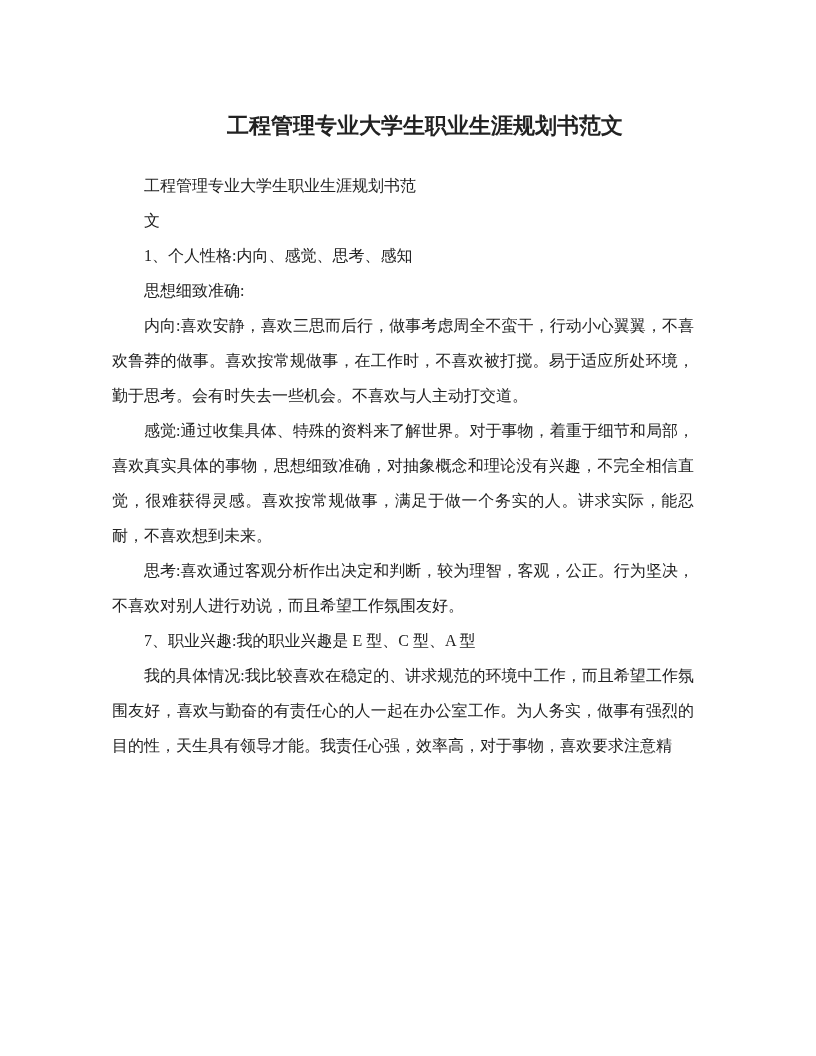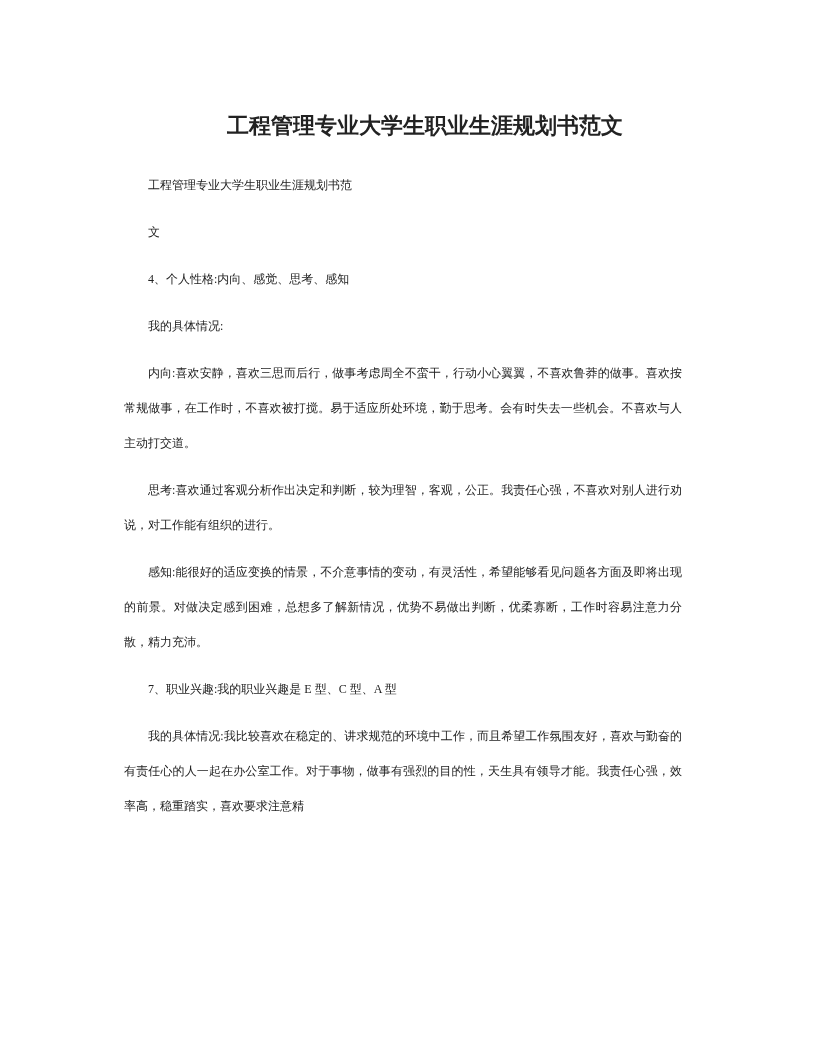--- a/index.html
+++ b/index.html
@@ -22,37 +22,37 @@
   .doc-title {
     font-size: 22px;
     font-weight: bold;
     text-align: center;
     text-indent: 2em;
     margin: 0 0 12px 0;
     line-height: 60px;
     white-space: nowrap;
   }
   .doc-body p {
-    margin: 12px;
-    font-size: 12px;
+    margin: 0;
+    font-size: 16px;
     line-height: 35px;
     text-align: justify;
     text-indent: 2em;
     word-break: break-all;
   }
 </style>
 </head>
 <body>
 
 <div class="page">
   <h1 class="doc-title">工程管理专业大学生职业生涯规划书范文</h1>
   <div class="doc-body">
     <p>工程管理专业大学生职业生涯规划书范</p>
     <p>文</p>
-    <p>4、个人性格:内向、感觉、思考、感知</p>
-    <p>我的具体情况:</p>
+    <p>1、个人性格:内向、感觉、思考、感知</p>
+    <p>思想细致准确:</p>
     <p>内向:喜欢安静，喜欢三思而后行，做事考虑周全不蛮干，行动小心翼翼，不喜欢鲁莽的做事。喜欢按常规做事，在工作时，不喜欢被打搅。易于适应所处环境，勤于思考。会有时失去一些机会。不喜欢与人主动打交道。</p>
-    <p>思考:喜欢通过客观分析作出决定和判断，较为理智，客观，公正。我责任心强，不喜欢对别人进行劝说，对工作能有组织的进行。</p>
-    <p>感知:能很好的适应变换的情景，不介意事情的变动，有灵活性，希望能够看见问题各方面及即将出现的前景。对做决定感到困难，总想多了解新情况，优势不易做出判断，优柔寡断，工作时容易注意力分散，精力充沛。</p>
+    <p>感觉:通过收集具体、特殊的资料来了解世界。对于事物，着重于细节和局部，喜欢真实具体的事物，思想细致准确，对抽象概念和理论没有兴趣，不完全相信直觉，很难获得灵感。喜欢按常规做事，满足于做一个务实的人。讲求实际，能忍耐，不喜欢想到未来。</p>
+    <p>思考:喜欢通过客观分析作出决定和判断，较为理智，客观，公正。行为坚决，不喜欢对别人进行劝说，而且希望工作氛围友好。</p>
     <p>7、职业兴趣:我的职业兴趣是 E 型、C 型、A 型</p>
-    <p>我的具体情况:我比较喜欢在稳定的、讲求规范的环境中工作，而且希望工作氛围友好，喜欢与勤奋的有责任心的人一起在办公室工作。对于事物，做事有强烈的目的性，天生具有领导才能。我责任心强，效率高，稳重踏实，喜欢要求注意精</p>
+    <p>我的具体情况:我比较喜欢在稳定的、讲求规范的环境中工作，而且希望工作氛围友好，喜欢与勤奋的有责任心的人一起在办公室工作。为人务实，做事有强烈的目的性，天生具有领导才能。我责任心强，效率高，对于事物，喜欢要求注意精</p>
   </div>
 </div>
 
 </body></html>

